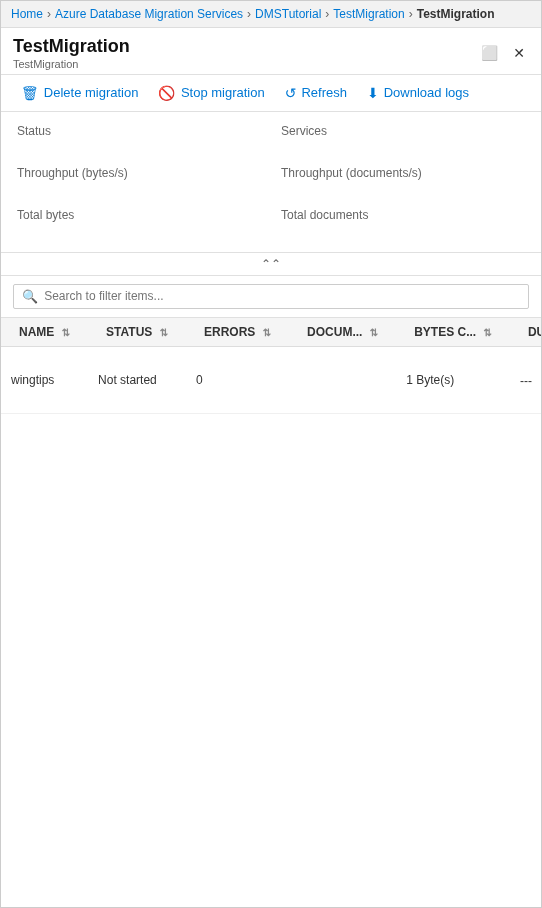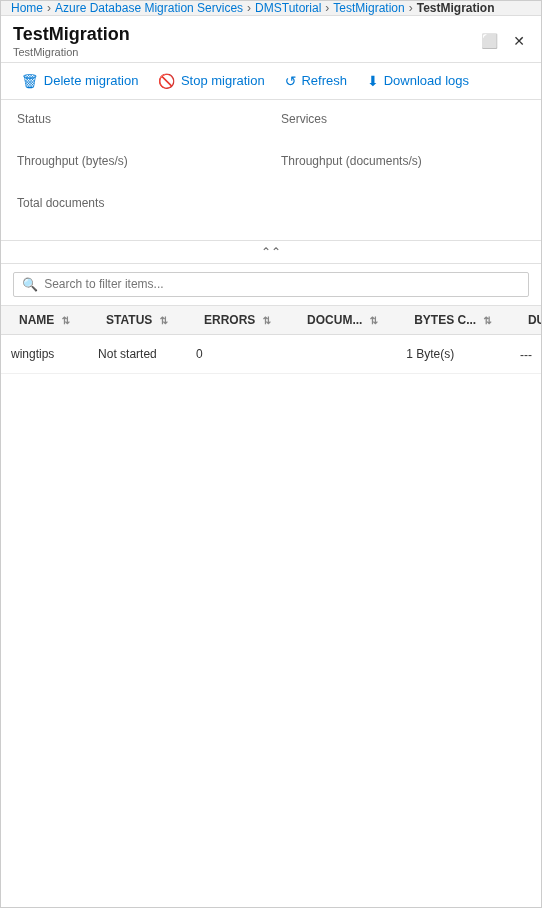--- a/index.html
+++ b/index.html
@@ -10,21 +10,21 @@
       color: #333;
       width: 542px;
       min-height: 908px;
       border: 1px solid #ccc;
       overflow: hidden;
     }
 
     
     .breadcrumb {
       background: #f2f2f2;
-      padding: 0 10px;
+      padding: 6px 10px;
       display: flex;
       align-items: center;
       flex-wrap: wrap;
       font-size: 12px;
       border-bottom: 1px solid #ddd;
     }
     .breadcrumb a {
       color: #0078d4;
       text-decoration: none;
       cursor: pointer;
@@ -188,21 +188,21 @@
     thead th .sort-icon {
       display: inline-block;
       margin-left: 4px;
       color: #888;
       font-size: 10px;
     }
     tbody tr {
       border-bottom: 1px solid #f0f0f0;
     }
     tbody td {
-      padding: 10px 10px;
+      padding: 24px 10px;
       color: #333;
       vertical-align: middle;
     }
     .more-btn {
       background: none;
       border: none;
       cursor: pointer;
       color: #333;
       font-size: 16px;
       letter-spacing: 1px;
@@ -266,20 +266,24 @@
     </div>
     <div class="stat-item">
       <div class="stat-label">Throughput (bytes/s)</div>
       <div class="stat-value"></div>
     </div>
     <div class="stat-item">
       <div class="stat-label">Throughput (documents/s)</div>
       <div class="stat-value"></div>
     </div>
     <div class="stat-item">
+      <div class="stat-label">Total bytes</div>
+      <div class="stat-value"></div>
+    </div>
+    <div class="stat-item">
       <div class="stat-label">Total documents</div>
       <div class="stat-value"></div>
     </div>
   </div>
 </div>
 
 <div class="collapse-row">
   <span class="collapse-arrow">⌃⌃</span>
 </div>
 

